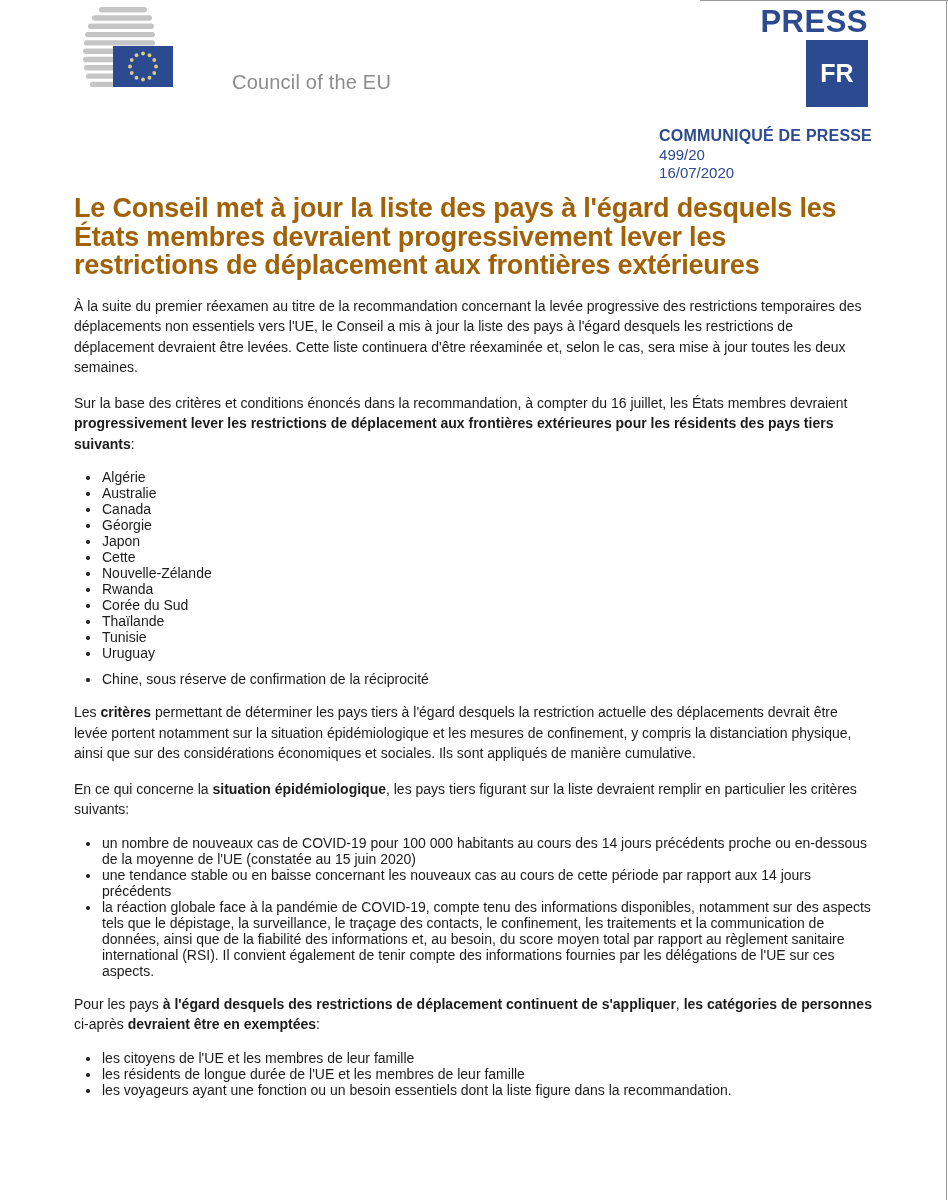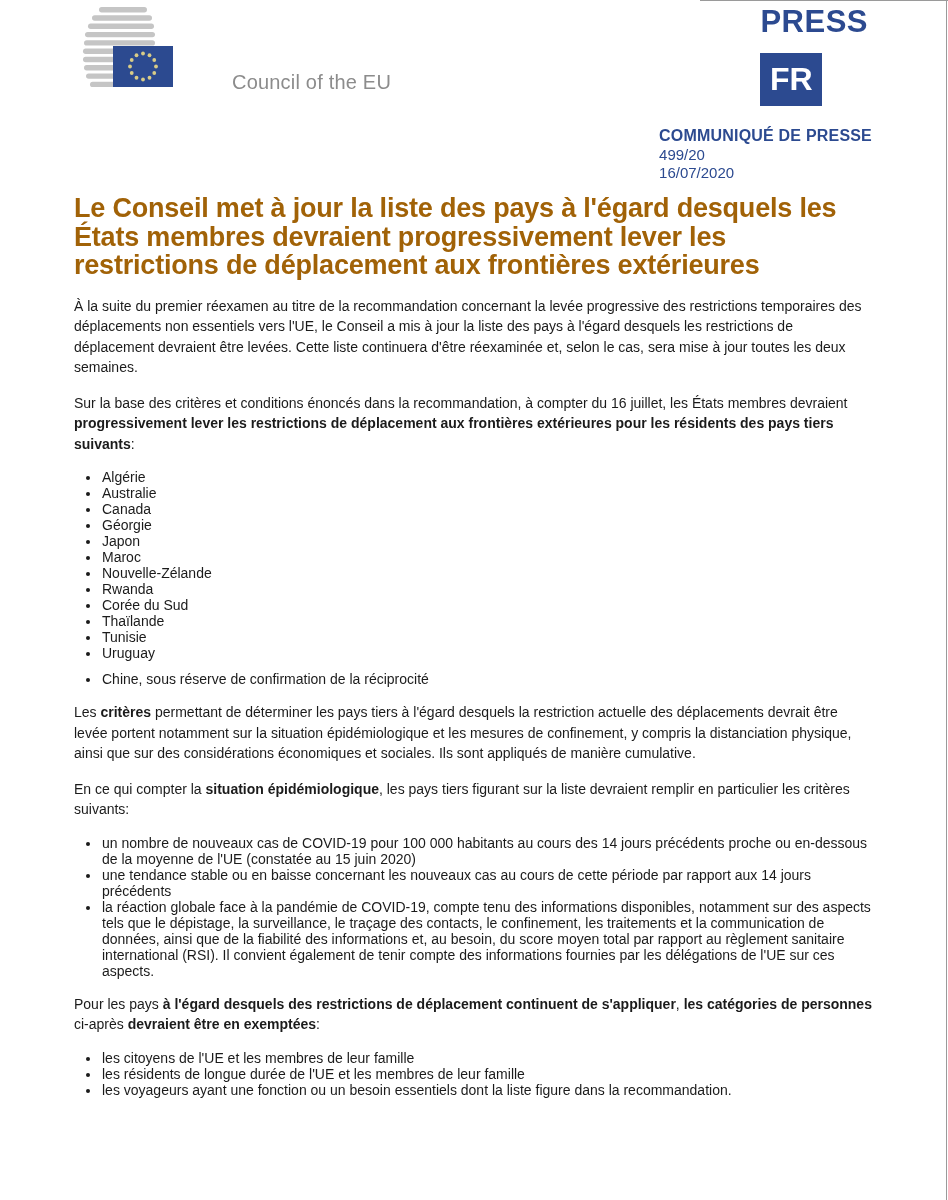--- a/index.html
+++ b/index.html
@@ -28,29 +28,29 @@
 
   
   .logo-wrap{position:absolute;left:75px;top:6px;width:110px;height:84px;}
   .logo-text{
     position:absolute;left:187px;top:71px;
     font-size:20px;font-weight:normal;color:var(--logo-grey);
     letter-spacing:0.2px;white-space:nowrap;margin-left:45px;
   }
   .press-block{
     position:absolute;top:5px;right:80px;
-    display:flex;flex-direction:column;
+    display:flex;flex-direction:column;align-items:flex-end;
   }
   .press-label{
     font-size:31px;line-height:33px;font-weight:bold;color:var(--blue);
     letter-spacing:0.5px;
   }
   .press-badge{
-    margin-top:15px;width:62px;height:53px;background:var(--blue);
-    color:#fff;font-size:32px;font-weight:bold;
+    margin-top:2px;width:62px;height:67px;background:var(--blue);
+    color:#fff;font-size:25px;font-weight:bold;
     display:flex;align-items:center;justify-content:center;
   }
   .release-meta{
     position:absolute;top:126px;right:76px;text-align:left;color:var(--blue);
   }
   .release-type{font-size:16px;line-height:20px;font-weight:bold;letter-spacing:0.2px;}
   .release-number,.release-date{font-size:15px;line-height:18px;}
 
   
   .content{position:absolute;left:74px;top:194px;width:800px;}
@@ -131,33 +131,33 @@
     <h1>Le Conseil met à jour la liste des pays à l'égard desquels les États membres devraient progressivement lever les restrictions de déplacement aux frontières extérieures</h1>
     <div class="article-body">
         <p><span>À la suite du premier réexamen au titre de la recommandation concernant la levée progressive des restrictions temporaires des déplacements non essentiels vers l'UE, le Conseil a mis à jour la liste des pays à l'égard desquels les restrictions de déplacement devraient être levées. Cette liste continuera d'être réexaminée et, selon le cas, sera mise à jour toutes les deux semaines.</span></p>
         <p><span>Sur la base des critères et conditions énoncés dans la recommandation, à compter du 16 juillet, les États membres devraient </span><strong>progressivement lever les restrictions de déplacement aux frontières extérieures pour les résidents des pays tiers suivants</strong><span>:</span></p>
         <ul>
           <li>Algérie</li>
           <li>Australie</li>
           <li>Canada</li>
           <li>Géorgie</li>
           <li>Japon</li>
-          <li>Maroc</li>
+          <li>Cette</li>
           <li>Nouvelle-Zélande</li>
           <li>Rwanda</li>
           <li>Corée du Sud</li>
           <li>Thaïlande</li>
           <li>Tunisie</li>
           <li>Uruguay</li>
         </ul>
         <ul>
           <li>Chine, sous réserve de confirmation de la réciprocité</li>
         </ul>
         <p><span>Les </span><strong>critères</strong><span> permettant de déterminer les pays tiers à l'égard desquels la restriction actuelle des déplacements devrait être levée portent notamment sur la situation épidémiologique et les mesures de confinement, y compris la distanciation physique, ainsi que sur des considérations économiques et sociales. Ils sont appliqués de manière cumulative.</span></p>
-        <p><span>En ce qui compter la </span><strong>situation épidémiologique</strong><span>, les pays tiers figurant sur la liste devraient remplir en particulier les critères suivants:</span></p>
+        <p><span>En ce qui concerne la </span><strong>situation épidémiologique</strong><span>, les pays tiers figurant sur la liste devraient remplir en particulier les critères suivants:</span></p>
         <ul>
           <li>un nombre de nouveaux cas de COVID-19 pour 100 000 habitants au cours des 14 jours précédents proche ou en-dessous de la moyenne de l'UE (constatée au 15 juin 2020)</li>
           <li>une tendance stable ou en baisse concernant les nouveaux cas au cours de cette période par rapport aux 14 jours précédents</li>
           <li>la réaction globale face à la pandémie de COVID-19, compte tenu des informations disponibles, notamment sur des aspects tels que le dépistage, la surveillance, le traçage des contacts, le confinement, les traitements et la communication de données, ainsi que de la fiabilité des informations et, au besoin, du score moyen total par rapport au règlement sanitaire international (RSI). Il convient également de tenir compte des informations fournies par les délégations de l'UE sur ces aspects.</li>
         </ul>
         <p><span>Pour les pays </span><strong>à l'égard desquels des restrictions de déplacement continuent de s'appliquer</strong><span>, </span><strong>les catégories de personnes</strong><span> ci-après </span><strong>devraient être en exemptées</strong><span>:</span></p>
         <ul>
           <li>les citoyens de l'UE et les membres de leur famille</li>
           <li>les résidents de longue durée de l'UE et les membres de leur famille</li>
           <li>les voyageurs ayant une fonction ou un besoin essentiels dont la liste figure dans la recommandation.</li>

